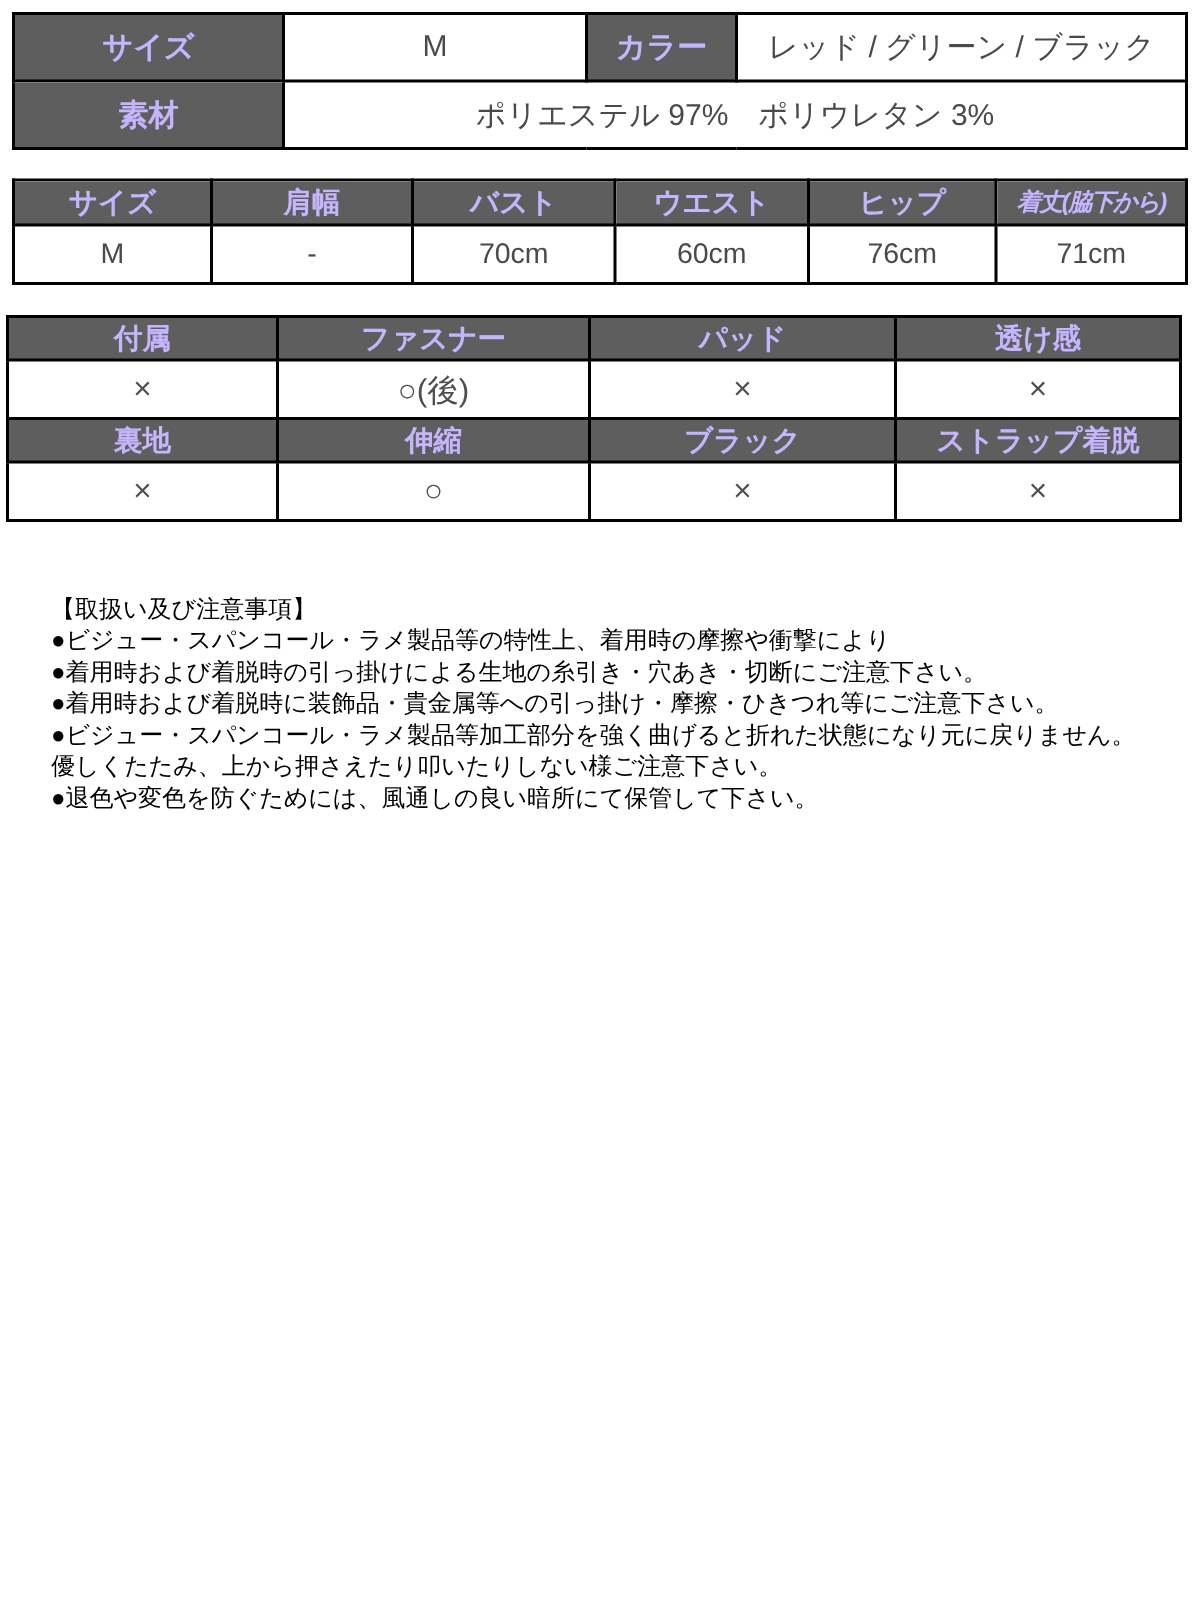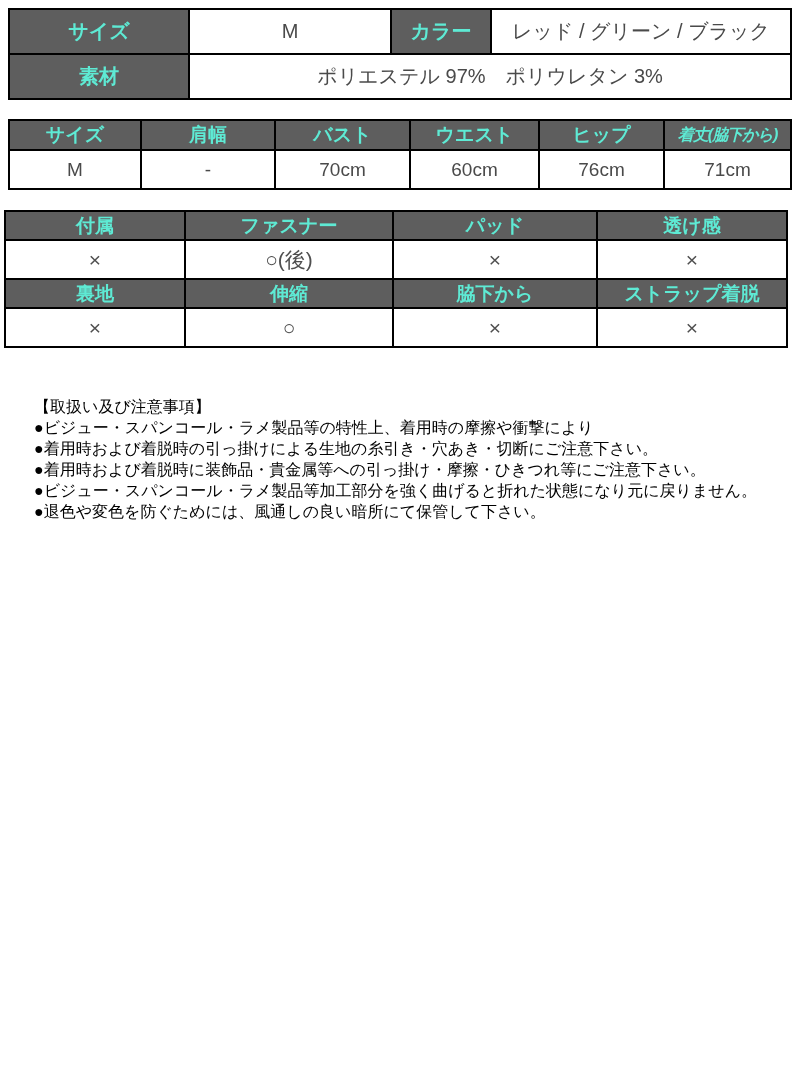--- a/index.html
+++ b/index.html
@@ -20,21 +20,21 @@
   th, td {
     border: 2px solid #000000;
     padding: 0 2px;
     text-align: center;
     vertical-align: middle;
     overflow: hidden;
     white-space: nowrap;
   }
   th {
     background: #5e5e5e;
-    color: #5eead4;
+    color: #c4b5fd;
     font-weight: bold;
   }
   td {
     background: #ffffff;
     color: #4a4a4a;
   }
   
   .spec-table { left: 8px; top: 8px; width: 784px; }
   .spec-table th, .spec-table td { height: 45px; font-size: 20px; }
   
@@ -129,34 +129,35 @@
     </tr>
     <tr>
       <td>×</td>
       <td>○(後)</td>
       <td>×</td>
       <td>×</td>
     </tr>
     <tr>
       <th>裏地</th>
       <th>伸縮</th>
-      <th>脇下から</th>
+      <th>ブラック</th>
       <th>ストラップ着脱</th>
     </tr>
     <tr>
       <td>×</td>
       <td>○</td>
       <td>×</td>
       <td>×</td>
     </tr>
   </tbody>
     </table>
 
   <div class="notes">
     <div class="note-line">【取扱い及び注意事項】</div>
     <div class="note-line">●ビジュー・スパンコール・ラメ製品等の特性上、着用時の摩擦や衝撃により</div>
     <div class="note-line">●着用時および着脱時の引っ掛けによる生地の糸引き・穴あき・切断にご注意下さい。</div>
     <div class="note-line">●着用時および着脱時に装飾品・貴金属等への引っ掛け・摩擦・ひきつれ等にご注意下さい。</div>
     <div class="note-line">●ビジュー・スパンコール・ラメ製品等加工部分を強く曲げると折れた状態になり元に戻りません。</div>
+    <div class="note-line">優しくたたみ、上から押さえたり叩いたりしない様ご注意下さい。</div>
     <div class="note-line">●退色や変色を防ぐためには、風通しの良い暗所にて保管して下さい。</div>
   </div>
 
 </div>
 
 </body></html>

